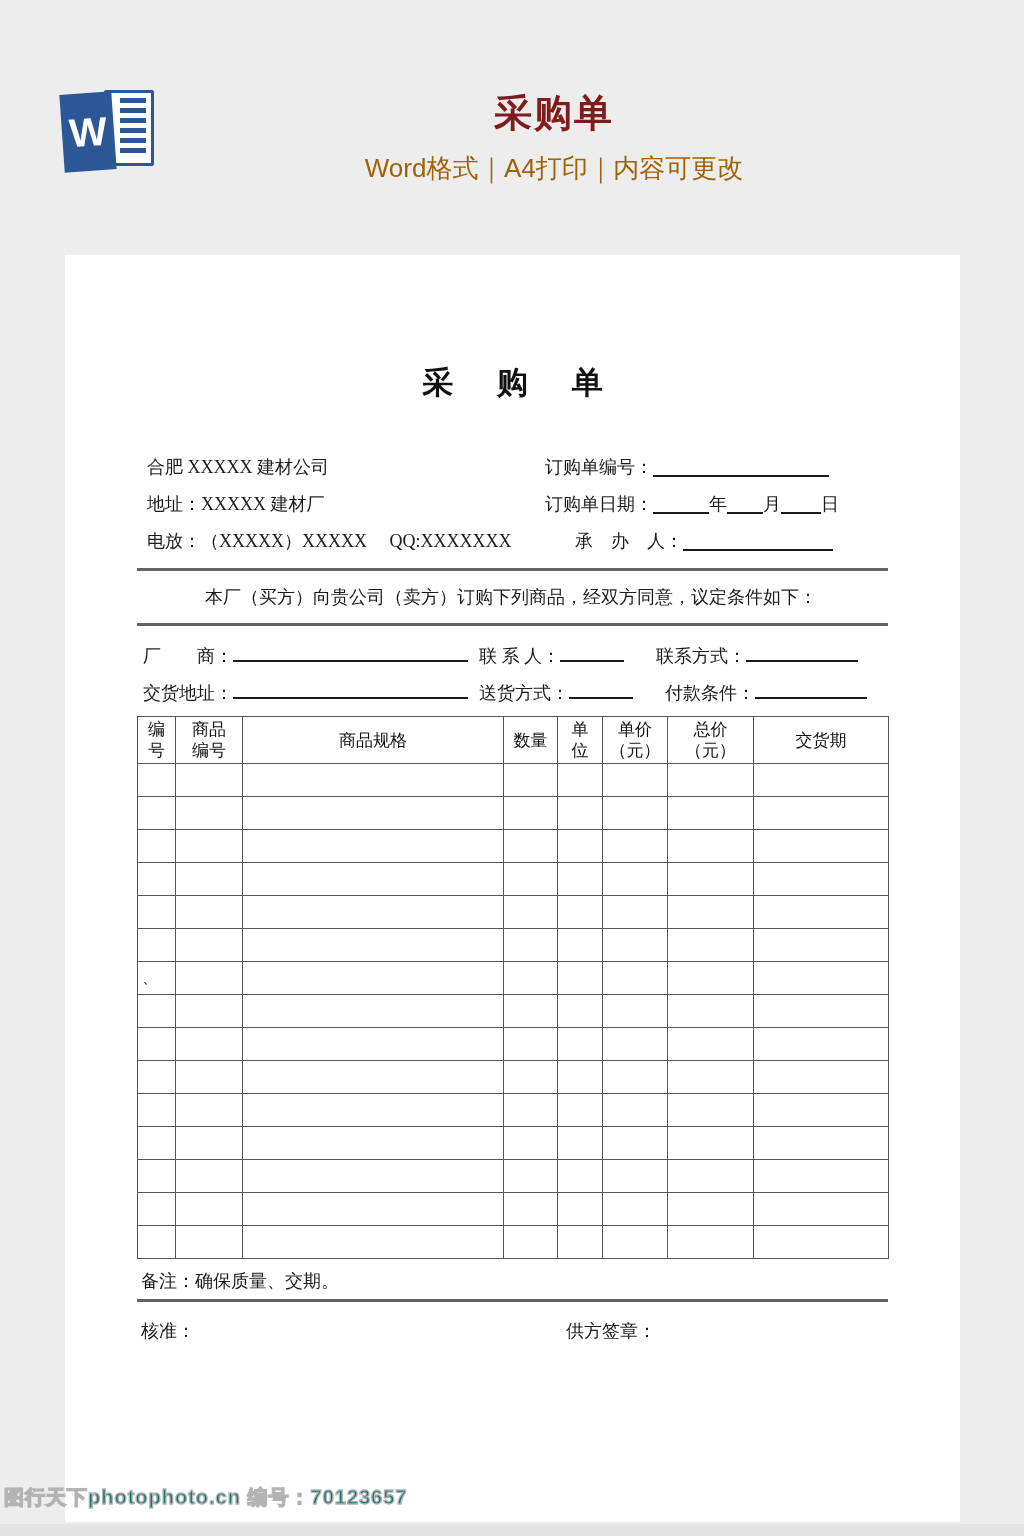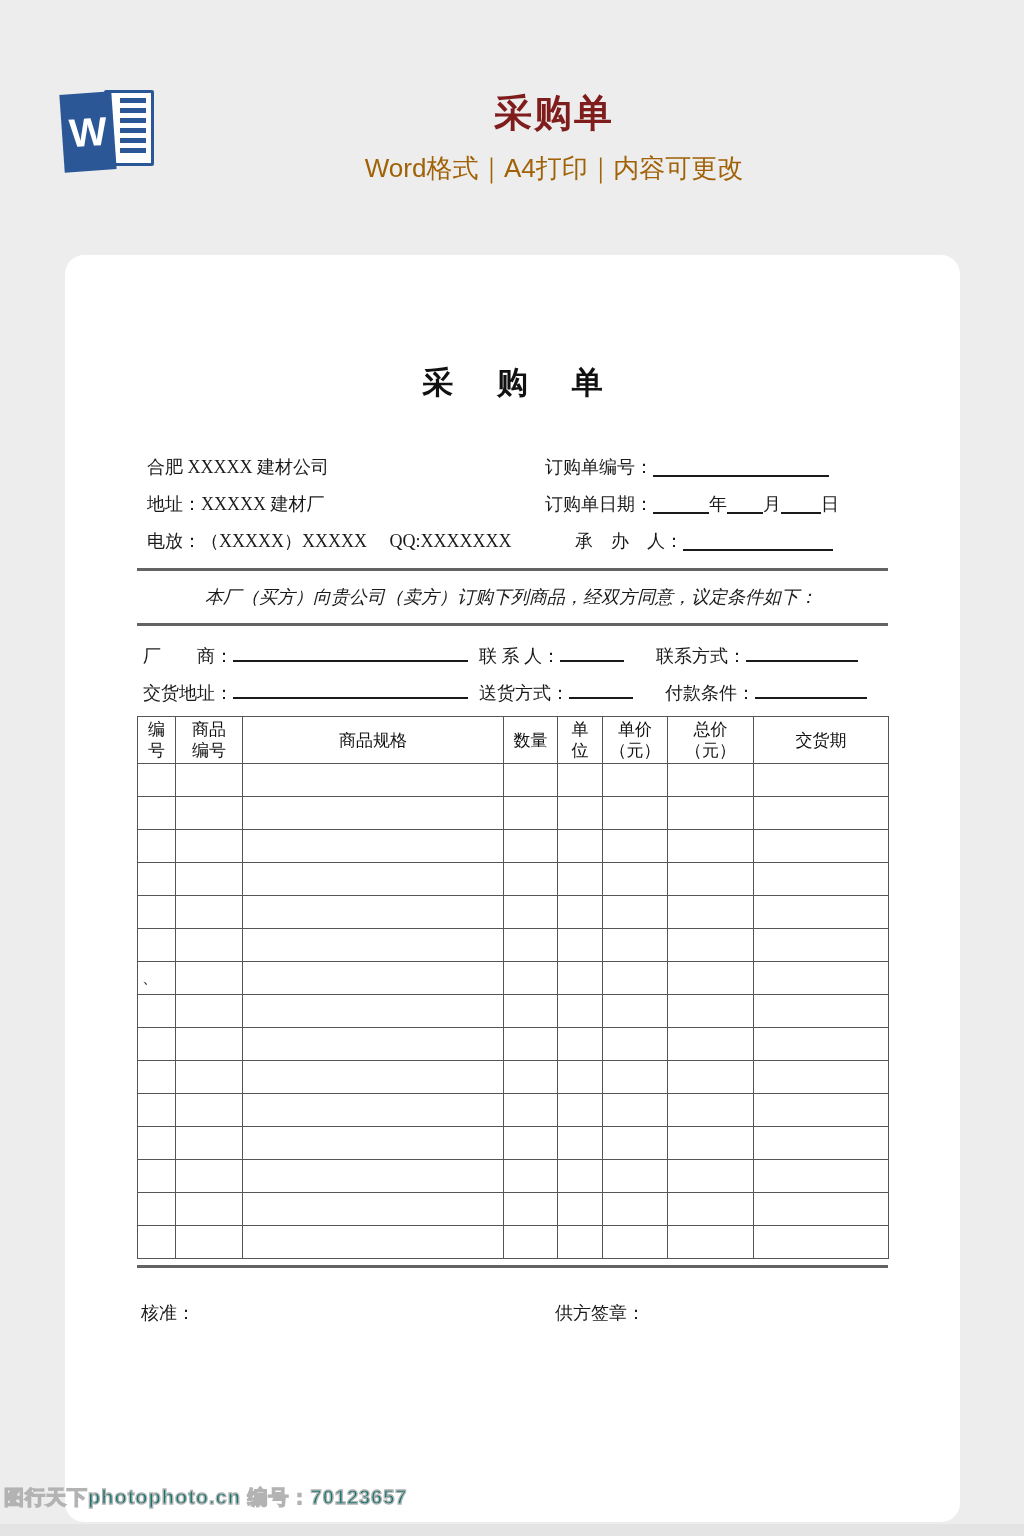--- a/index.html
+++ b/index.html
@@ -39,21 +39,20 @@
     position:absolute; left:84px; top:0; width:940px;
     text-align:center; font-family:"Liberation Sans", sans-serif;
   }
   .header-title { font-size:38px; font-weight:bold; color:#7f1d1d; letter-spacing:2px; }
   .header-sub { margin-top:12px; font-size:26px; color:#a16207; }
 
   
   .page {
     position:absolute; left:65px; top:255px; width:895px; height:1267px;
     background:#ffffff;
-    border-radius:19px;
   }
   .content { position:absolute; left:72px; top:0; width:751px; }
 
   .doc-title {
     margin-top:106px; text-align:center;
     font-size:31px; font-weight:bold; line-height:44px;
     letter-spacing:18px; text-indent:18px; color:#111;
   }
 
   .info-block { margin-top:44px; font-size:18px; }
@@ -65,21 +64,21 @@
   .blank { display:inline-block; border-bottom:2px solid #1a1a1a; vertical-align:-4px; }
   .b176 { width:176px; } .b150 { width:150px; }
   .b56 { width:56px; } .b36 { width:36px; } .b40 { width:40px; }
   .b235 { width:235px; } .b64 { width:64px; } .b112 { width:112px; }
 
   .rule { height:3px; background:#636363; }
   .rule1 { margin-top:8px; }
   .rule2 { margin-top:12px; }
   .rule3 { margin-top:6px; }
 
-  .agreement { margin-top:12px; font-size:18px; line-height:28px; padding-left:68px;font-style:italic; }
+  .agreement { margin-top:12px; font-size:18px; line-height:28px; padding-left:68px; }
 
   .sup-block { margin-top:12px; font-size:18px; }
   .sup-row { display:flex; align-items:baseline; height:37px; line-height:37px; padding-left:6px; white-space:nowrap; }
   .sup-row .lbl2 { margin-left:11px; }
   .sup-row .lbl3 { margin-left:32px; }
   .sup-row .blank { flex:none; }
 
   table.items {
     margin-top:4px; width:751px; table-layout:fixed; border-collapse:collapse;
   }
@@ -87,21 +86,21 @@
     border:1px solid #555; text-align:center; overflow:hidden;
   }
   table.items th {
     font-weight:normal; font-size:17px; line-height:21px;
     white-space:pre-line; height:46px; padding:2px 0; color:#111;
   }
   table.items td { height:33px; font-size:16px; padding:0 4px; }
   table.items td.first { text-align:left; }
 
   .remark { margin-top:10px; font-size:18px; line-height:24px; padding-left:4px; }
-  .approve-row { margin-top:32px; display:flex; font-size:18px; line-height:26px; padding-left:4px; }
+  .approve-row { margin-top:16px; display:flex; font-size:18px; line-height:26px; padding-left:4px;gap:11px; }
   .approve-row .approve { width:414px; }
 
   
   .watermark {
     position:absolute; left:4px; top:1484px;
     font-family:"Liberation Sans", sans-serif;
     font-size:20px; font-weight:bold; letter-spacing:1px;
     color:#0f766e;
     -webkit-text-stroke:1.3px #b3b3b3;
     text-shadow:0 0 1px #bbbbbb;
@@ -345,20 +344,21 @@
             <td></td>
             <td></td>
             <td></td>
             <td></td>
             <td></td>
             <td></td>
           </tr>
         </tbody>
     </table>
 
+    <div class="remark">备注：确保质量、交期。</div>
     <div class="rule rule3"></div>
     <div class="approve-row">
       <span class="approve">核准：</span>
       <span>供方签章：</span>
     </div>
 
   </div>
 </div>
 
 <div class="watermark">图行天下photophoto.cn 编号：70123657</div>

